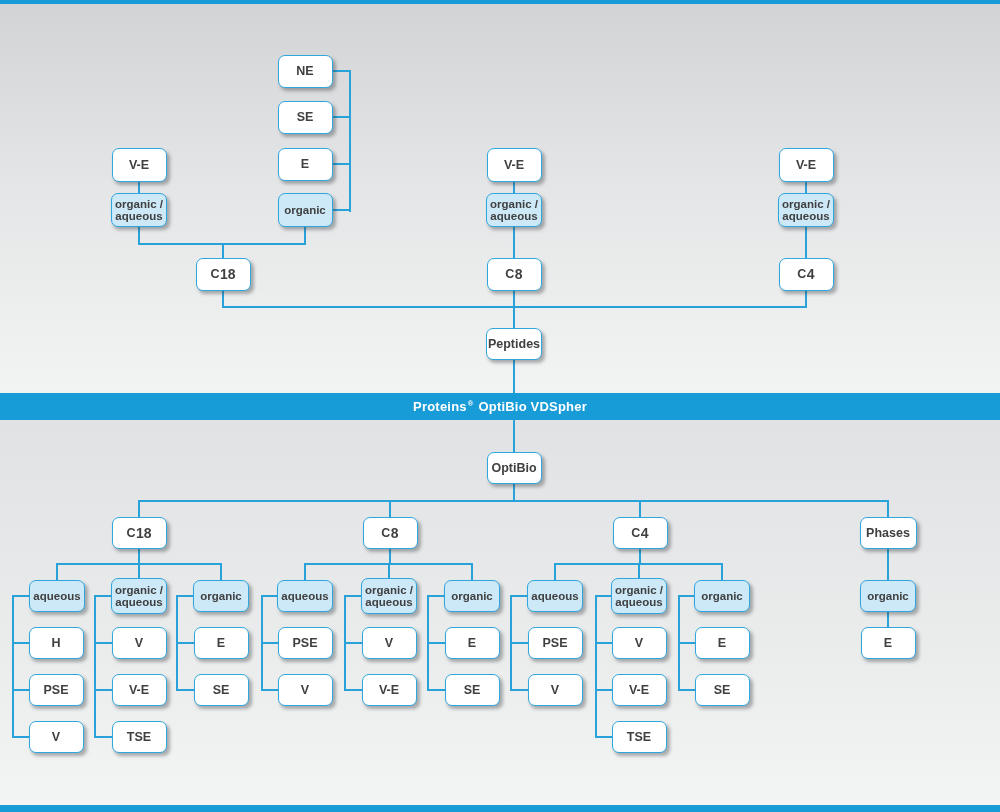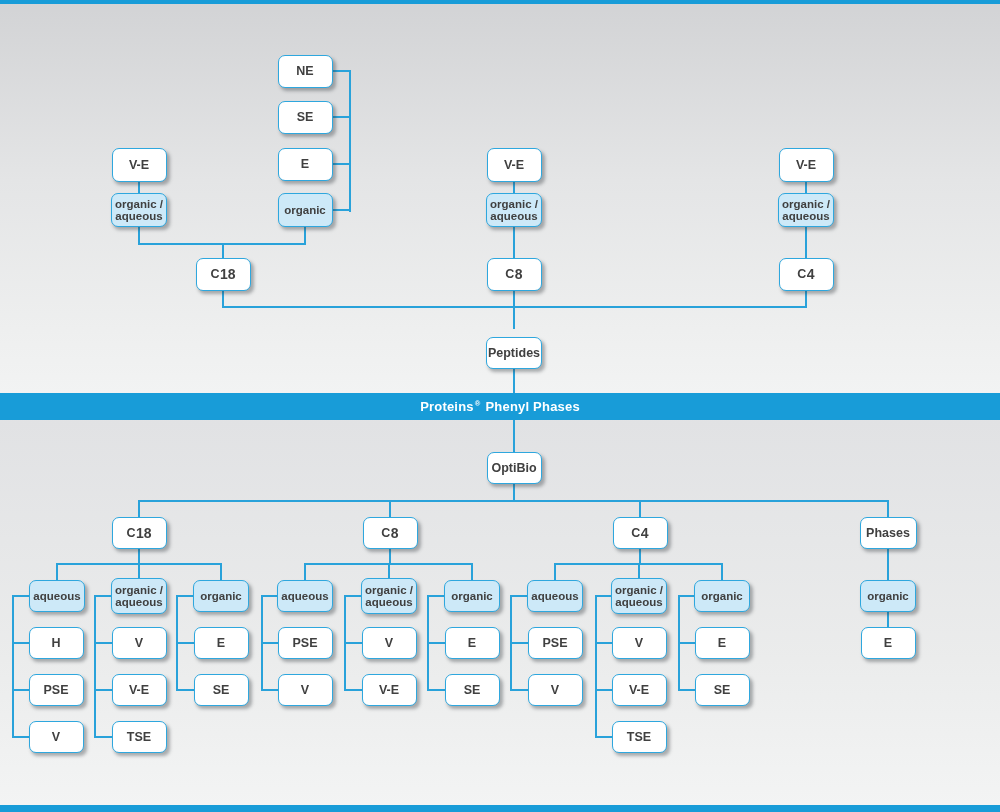--- a/index.html
+++ b/index.html
@@ -148,21 +148,21 @@
         <span class="lbl">V-E</span>
       </div>
       <div class="node blue" style="left: 486px; top: 193px; width: 56px; height: 34px;">
         <span class="lbl">organic /
 aqueous</span>
       </div>
       <div class="node" style="left: 486.5px; top: 258px; width: 55px; height: 33px;">
         <span class="lbl">C</span>
         <span class="sub">8</span>
       </div>
-      <div class="node" style="left: 486px; top: 337px; width: 56px; height: 32px;">
+      <div class="node" style="left: 486px; top: 328px; width: 56px; height: 32px;">
         <span class="lbl">Peptides</span>
       </div>
       <div class="node" style="left: 778.5px; top: 148px; width: 55px; height: 34px;">
         <span class="lbl">V-E</span>
       </div>
       <div class="node blue" style="left: 778px; top: 193px; width: 56px; height: 34px;">
         <span class="lbl">organic /
 aqueous</span>
       </div>
       <div class="node" style="left: 778.5px; top: 258px; width: 55px; height: 33px;">
@@ -282,17 +282,17 @@
       </div>
       <div class="node blue" style="left: 860px; top: 580px; width: 56px; height: 32px;">
         <span class="lbl">organic</span>
       </div>
       <div class="node" style="left: 860.5px; top: 627px; width: 55px; height: 32px;">
         <span class="lbl">E</span>
       </div>
     </div>
 
   <div class="banner">
-    <span><span>Proteins</span><sup>®</sup><span class="rest">Phenyl Phases</span></span>
+    <span><span>Proteins</span><sup>®</sup><span class="rest">OptiBio VDSpher</span></span>
   </div>
 
   <div class="bar bottombar"></div>
 </div>
 
 </body></html>

